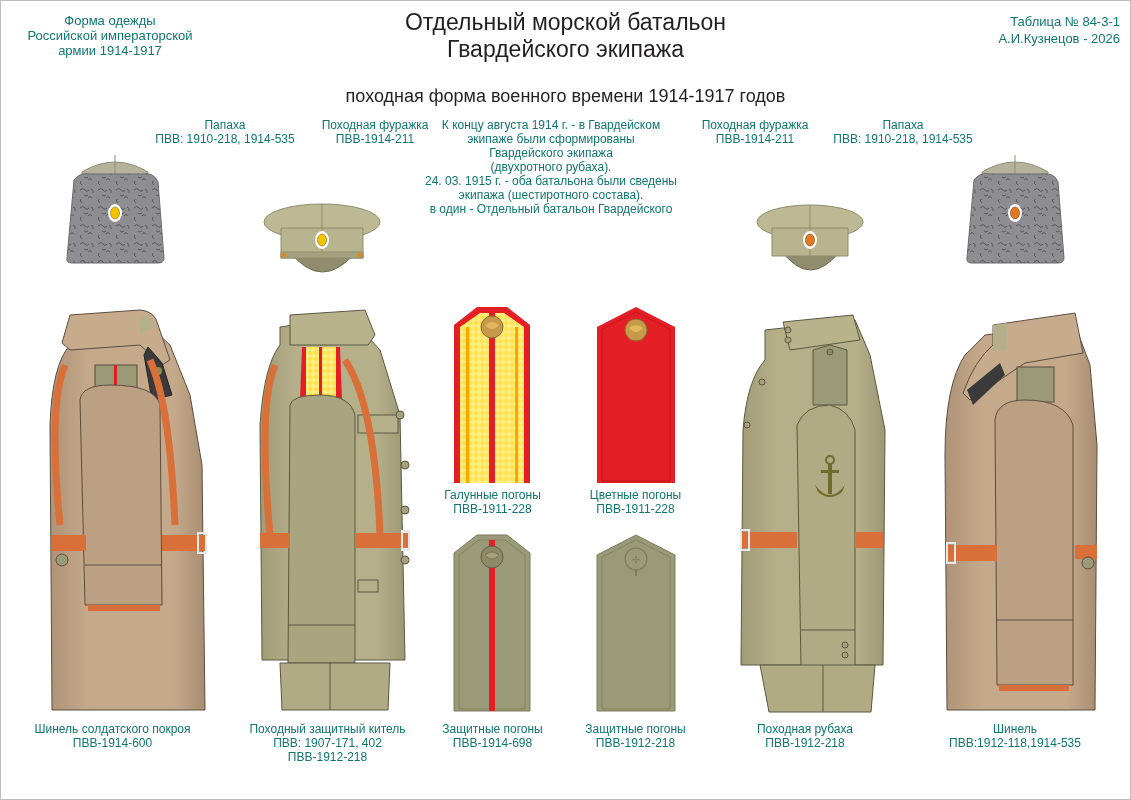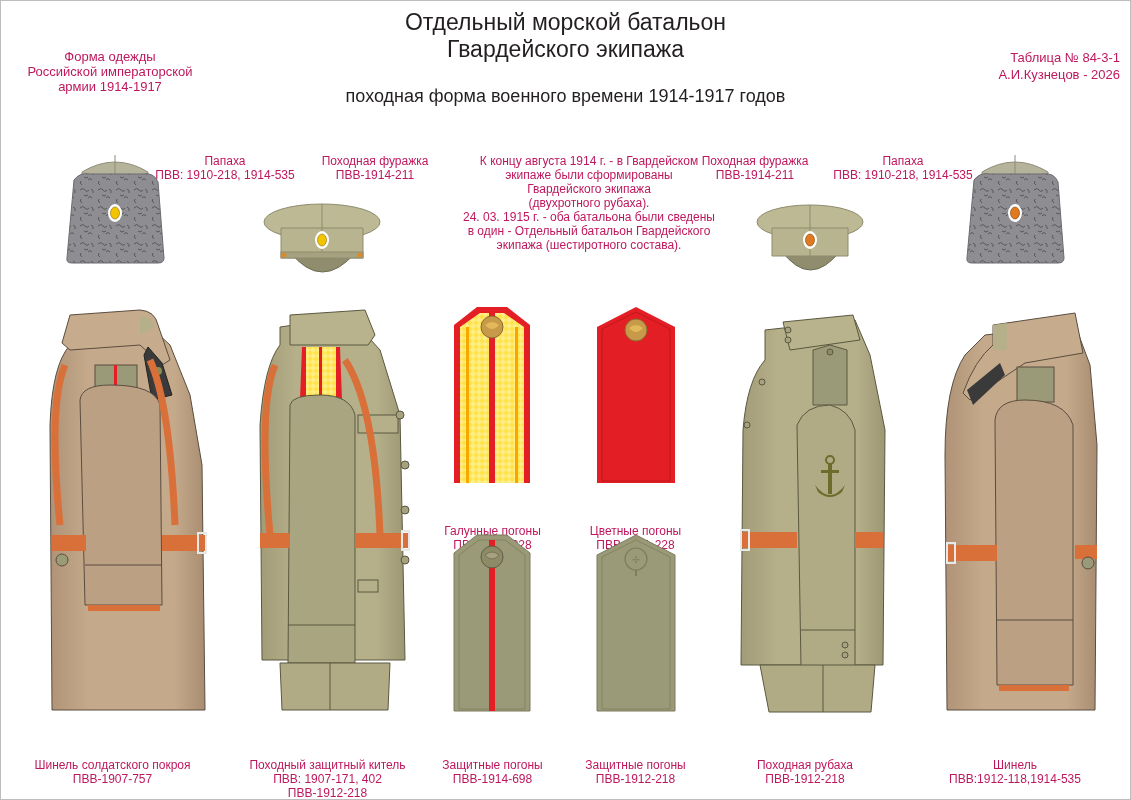--- a/index.html
+++ b/index.html
@@ -1,20 +1,20 @@
 <!DOCTYPE html>
 <html><head>
 <meta charset="utf-8">
 <style>
   html, body { margin:0; padding:0; }
   body { width:1131px; height:800px; background:#ffffff; position:relative; overflow:hidden;
          font-family:"Liberation Sans", "DejaVu Sans", sans-serif; color:#231f20; }
   .frame { position:absolute; left:0; top:0; width:1129px; height:798px; border:1px solid #bdbdbd; }
   .abs { position:absolute; }
-  .txt { text-align:center; font-size:12px; line-height:14px; color:#be185d;margin-top:36px; }
+  .txt { text-align:center; font-size:12px; line-height:14px; color:#0f766e; }
   .txt div { white-space:nowrap; }
   .hdr-left { left:10px; top:13px; width:200px; font-size:13px; line-height:15px; }
   .hdr-right { left:950px; top:13px; width:170px; font-size:13px; line-height:17px;text-align:right; }
   .title { left:300px; top:9px; width:531px; text-align:center; }
   .title .t1, .title .t2 { font-size:23px; line-height:27px; }
   .title .t3 { font-size:18px; line-height:26px; margin-top:20px; }
   svg { display:block; }
 </style>
 </head>
 <body>
@@ -39,28 +39,28 @@
 </div>
 
 <div class="abs txt" style="left:140px; top:118px; width:170px;">
   <div>Папаха</div>
   <div>ПВВ: 1910-218, 1914-535</div>
 </div>
 <div class="abs txt" style="left:300px; top:118px; width:150px;">
   <div>Походная фуражка</div>
   <div>ПВВ-1914-211</div>
 </div>
-<div class="abs txt" style="left:439px; top:118px; width:300px;">
+<div class="abs txt" style="left:401px; top:118px; width:300px;">
   <div>К концу августа 1914 г. - в Гвардейском</div>
   <div>экипаже были сформированы</div>
   <div>Гвардейского экипажа</div>
   <div>(двухротного рубаха).</div>
   <div>24. 03. 1915 г. - оба батальона были сведены</div>
+  <div>экипажа (шестиротного состава).</div>
   <div>в один - Отдельный батальон Гвардейского</div>
-  <div>экипажа (шестиротного состава).</div>
 </div>
 <div class="abs txt" style="left:680px; top:118px; width:150px;">
   <div>Походная фуражка</div>
   <div>ПВВ-1914-211</div>
 </div>
 <div class="abs txt" style="left:818px; top:118px; width:170px;">
   <div>Папаха</div>
   <div>ПВВ: 1910-218, 1914-535</div>
 </div>
 
@@ -270,21 +270,21 @@
     <rect x="22" y="240" width="50" height="16" fill="#d9703a"></rect>
     <rect x="22" y="238" width="8" height="20" fill="none" stroke="#e8e8e8" stroke-width="2"></rect>
     <rect x="150" y="240" width="22" height="14" fill="#d9703a"></rect>
     <circle cx="163" cy="258" r="6" fill="#9a9a78" stroke="#5a4d40"></circle>
     <rect x="74" y="380" width="70" height="6" fill="#d9703a"></rect>
   </svg>
 </div>
 
 <div class="abs txt" style="left:25px; top:722px; width:175px;">
   <div>Шинель солдатского покроя</div>
-  <div>ПВВ-1907-757</div>
+  <div>ПВВ-1914-600</div>
 </div>
 <div class="abs txt" style="left:240px; top:722px; width:175px;">
   <div>Походный защитный китель</div>
   <div>ПВВ: 1907-171, 402</div>
   <div>ПВВ-1912-218</div>
 </div>
 <div class="abs txt" style="left:420px; top:722px; width:145px;">
   <div>Защитные погоны</div>
   <div>ПВВ-1914-698</div>
 </div>

